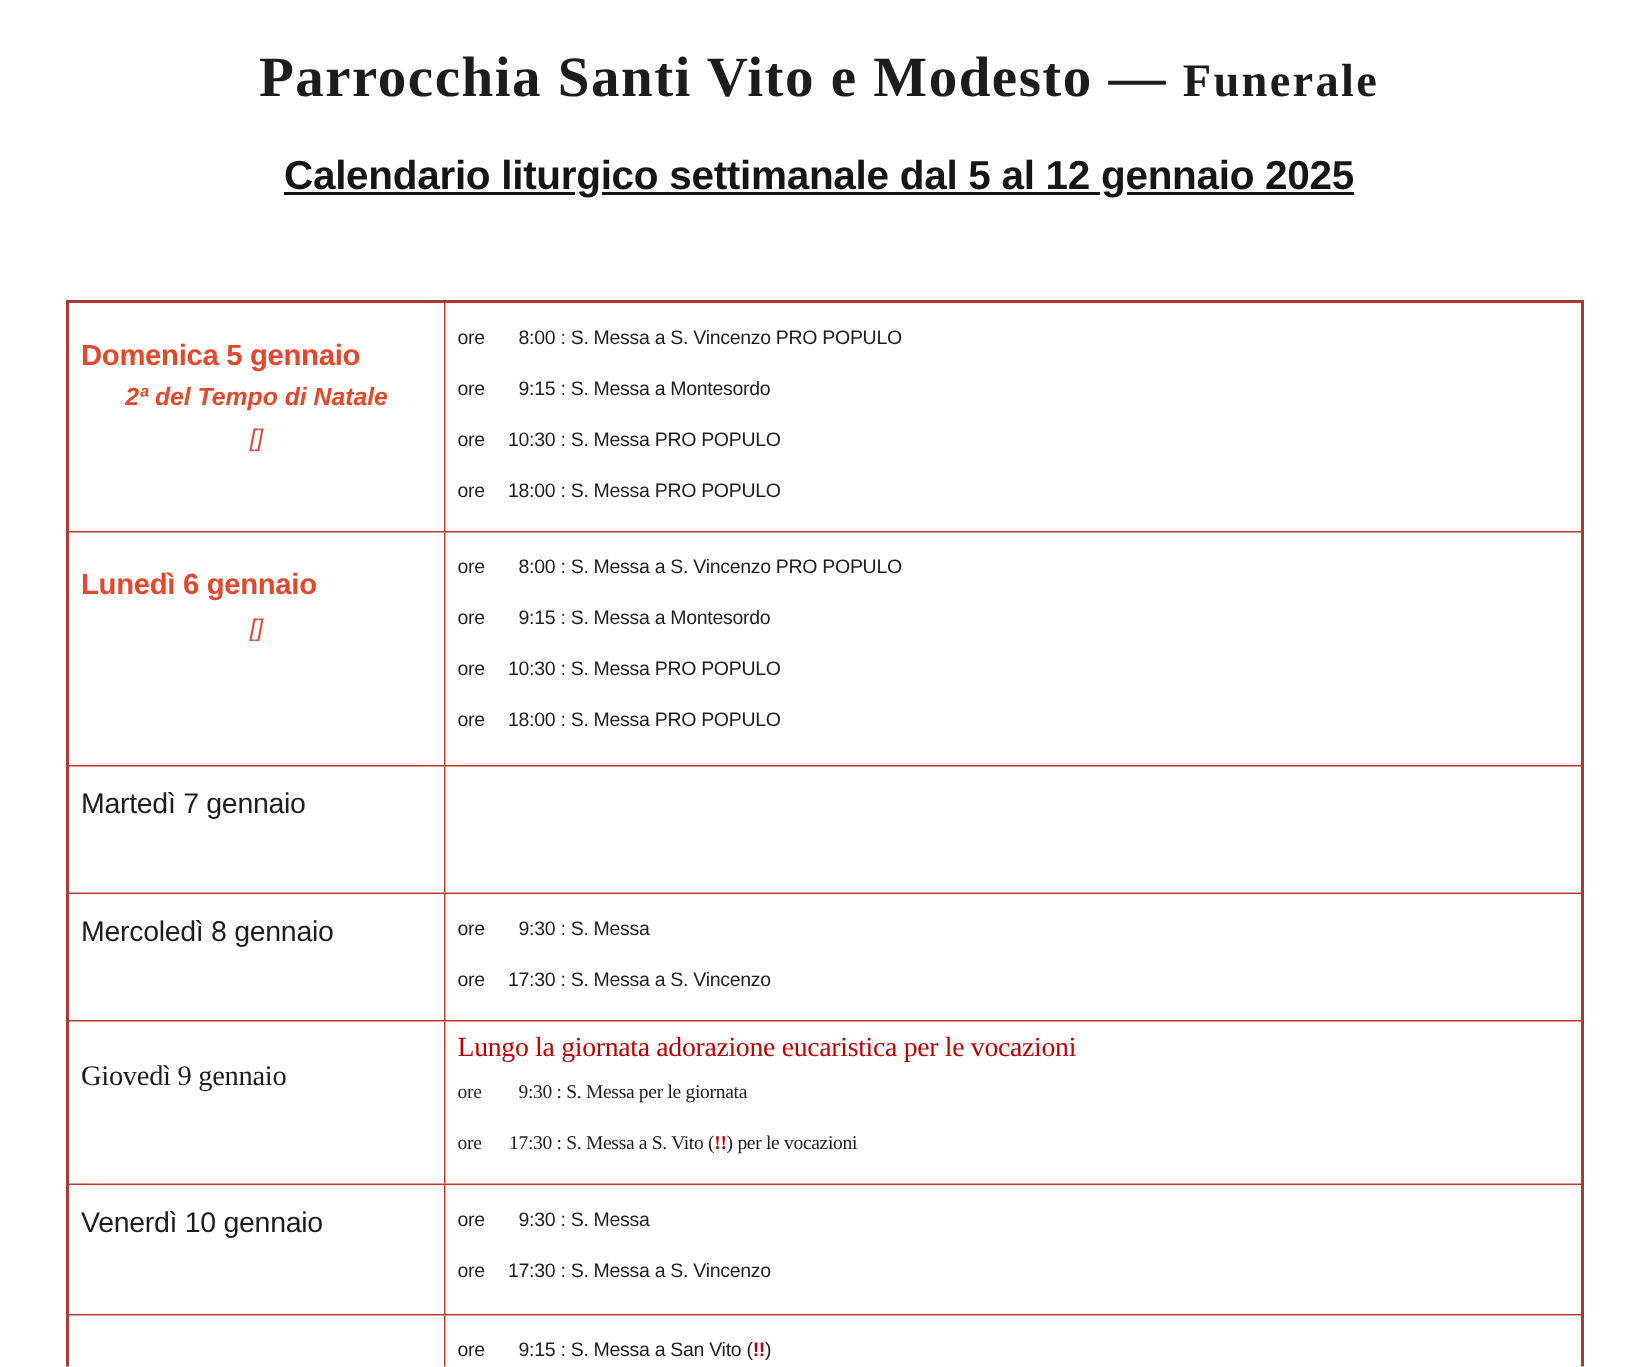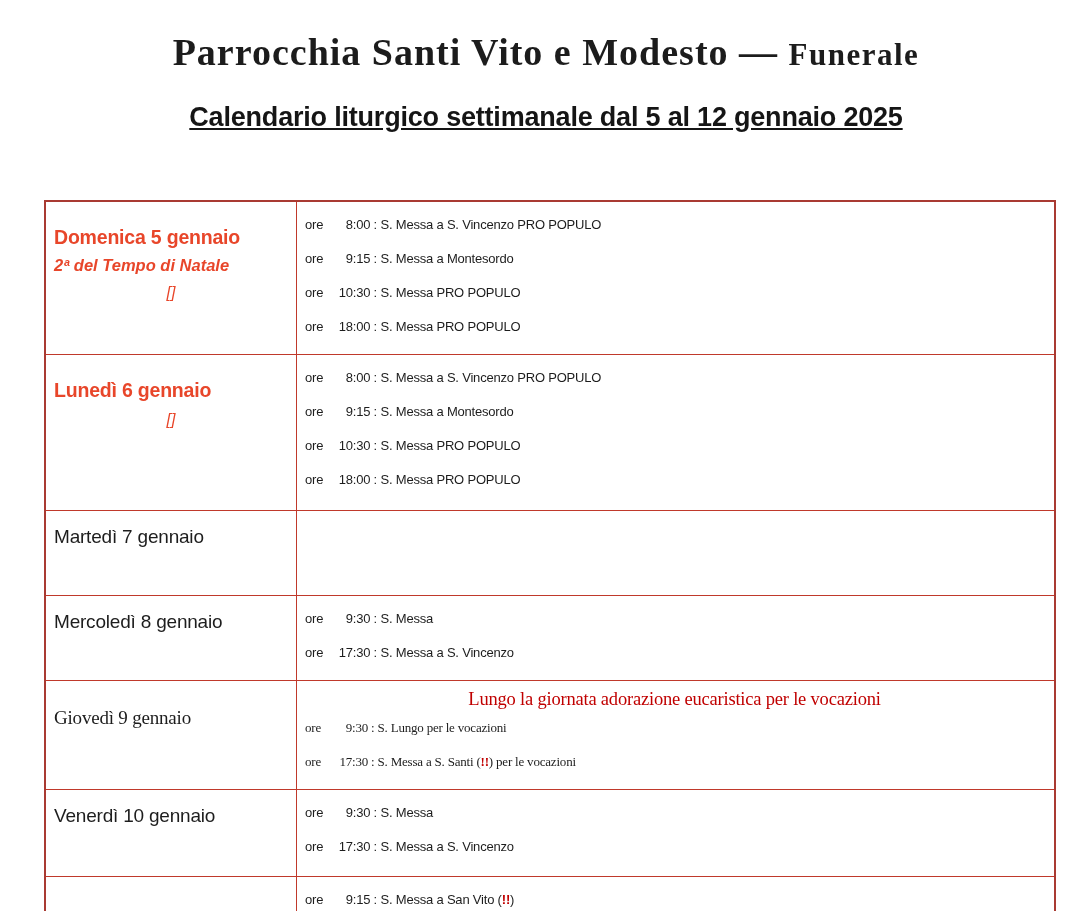--- a/index.html
+++ b/index.html
@@ -87,20 +87,21 @@
     color: var(--text, #1d1d1d);
   }
   .day-name.accent {
     color: var(--accent, #e8462a);
     font-weight: bold;
     font-size: 19.5px;
   }
 
   .day-subtitle {
     margin-top: 7px;
+    text-align: center;
     color: var(--accent, #e8462a);
     font-weight: bold;
     font-style: italic;
     font-size: 16.5px;
   }
 
   .day-note {
     margin-top: 9px;
     text-align: center;
     color: var(--accent, #e8462a);
@@ -108,21 +109,21 @@
     font-size: 16px;
   }
 
   .events-cell {
     flex: 1 1 auto;
     padding: 12px 10px 0 8px;
   }
   .row:nth-child(5) .events-cell { padding-top: 8px; }
 
   .banner {
-    text-align: center;
+    text-align: left;
     color: var(--highlight, #c00000);
     font-size: 18.5px;
     margin-bottom: 7px;
     letter-spacing: -0.2px;
   }
 
   .event-line {
     font-size: 13px;
     line-height: 22px;
     margin-bottom: 12px;
@@ -189,22 +190,22 @@
           <div class="event-line"><span class="ore">ore</span><span class="time">9:30</span><span class="colon"> : </span><span class="seg">S. Messa</span></div>
           <div class="event-line"><span class="ore">ore</span><span class="time">17:30</span><span class="colon"> : </span><span class="seg">S. Messa a S. Vincenzo</span></div>
         </div>
       </div>
       <div class="row">
         <div class="day-cell">
           <div class="day-name">Giovedì 9 gennaio</div>
         </div>
         <div class="events-cell">
           <div class="banner">Lungo la giornata adorazione eucaristica per le vocazioni</div>
-          <div class="event-line"><span class="ore">ore</span><span class="time">9:30</span><span class="colon"> : </span><span class="seg">S. Lungo per le vocazioni</span></div>
-          <div class="event-line"><span class="ore">ore</span><span class="time">17:30</span><span class="colon"> : </span><span class="seg">S. Messa a S. Santi (</span><span class="seg red">!!</span><span class="seg">) per le vocazioni</span></div>
+          <div class="event-line"><span class="ore">ore</span><span class="time">9:30</span><span class="colon"> : </span><span class="seg">S. Messa per le giornata</span></div>
+          <div class="event-line"><span class="ore">ore</span><span class="time">17:30</span><span class="colon"> : </span><span class="seg">S. Messa a S. Vito (</span><span class="seg red">!!</span><span class="seg">) per le vocazioni</span></div>
         </div>
       </div>
       <div class="row">
         <div class="day-cell">
           <div class="day-name">Venerdì 10 gennaio</div>
         </div>
         <div class="events-cell">
           <div class="event-line"><span class="ore">ore</span><span class="time">9:30</span><span class="colon"> : </span><span class="seg">S. Messa</span></div>
           <div class="event-line"><span class="ore">ore</span><span class="time">17:30</span><span class="colon"> : </span><span class="seg">S. Messa a S. Vincenzo</span></div>
         </div>

